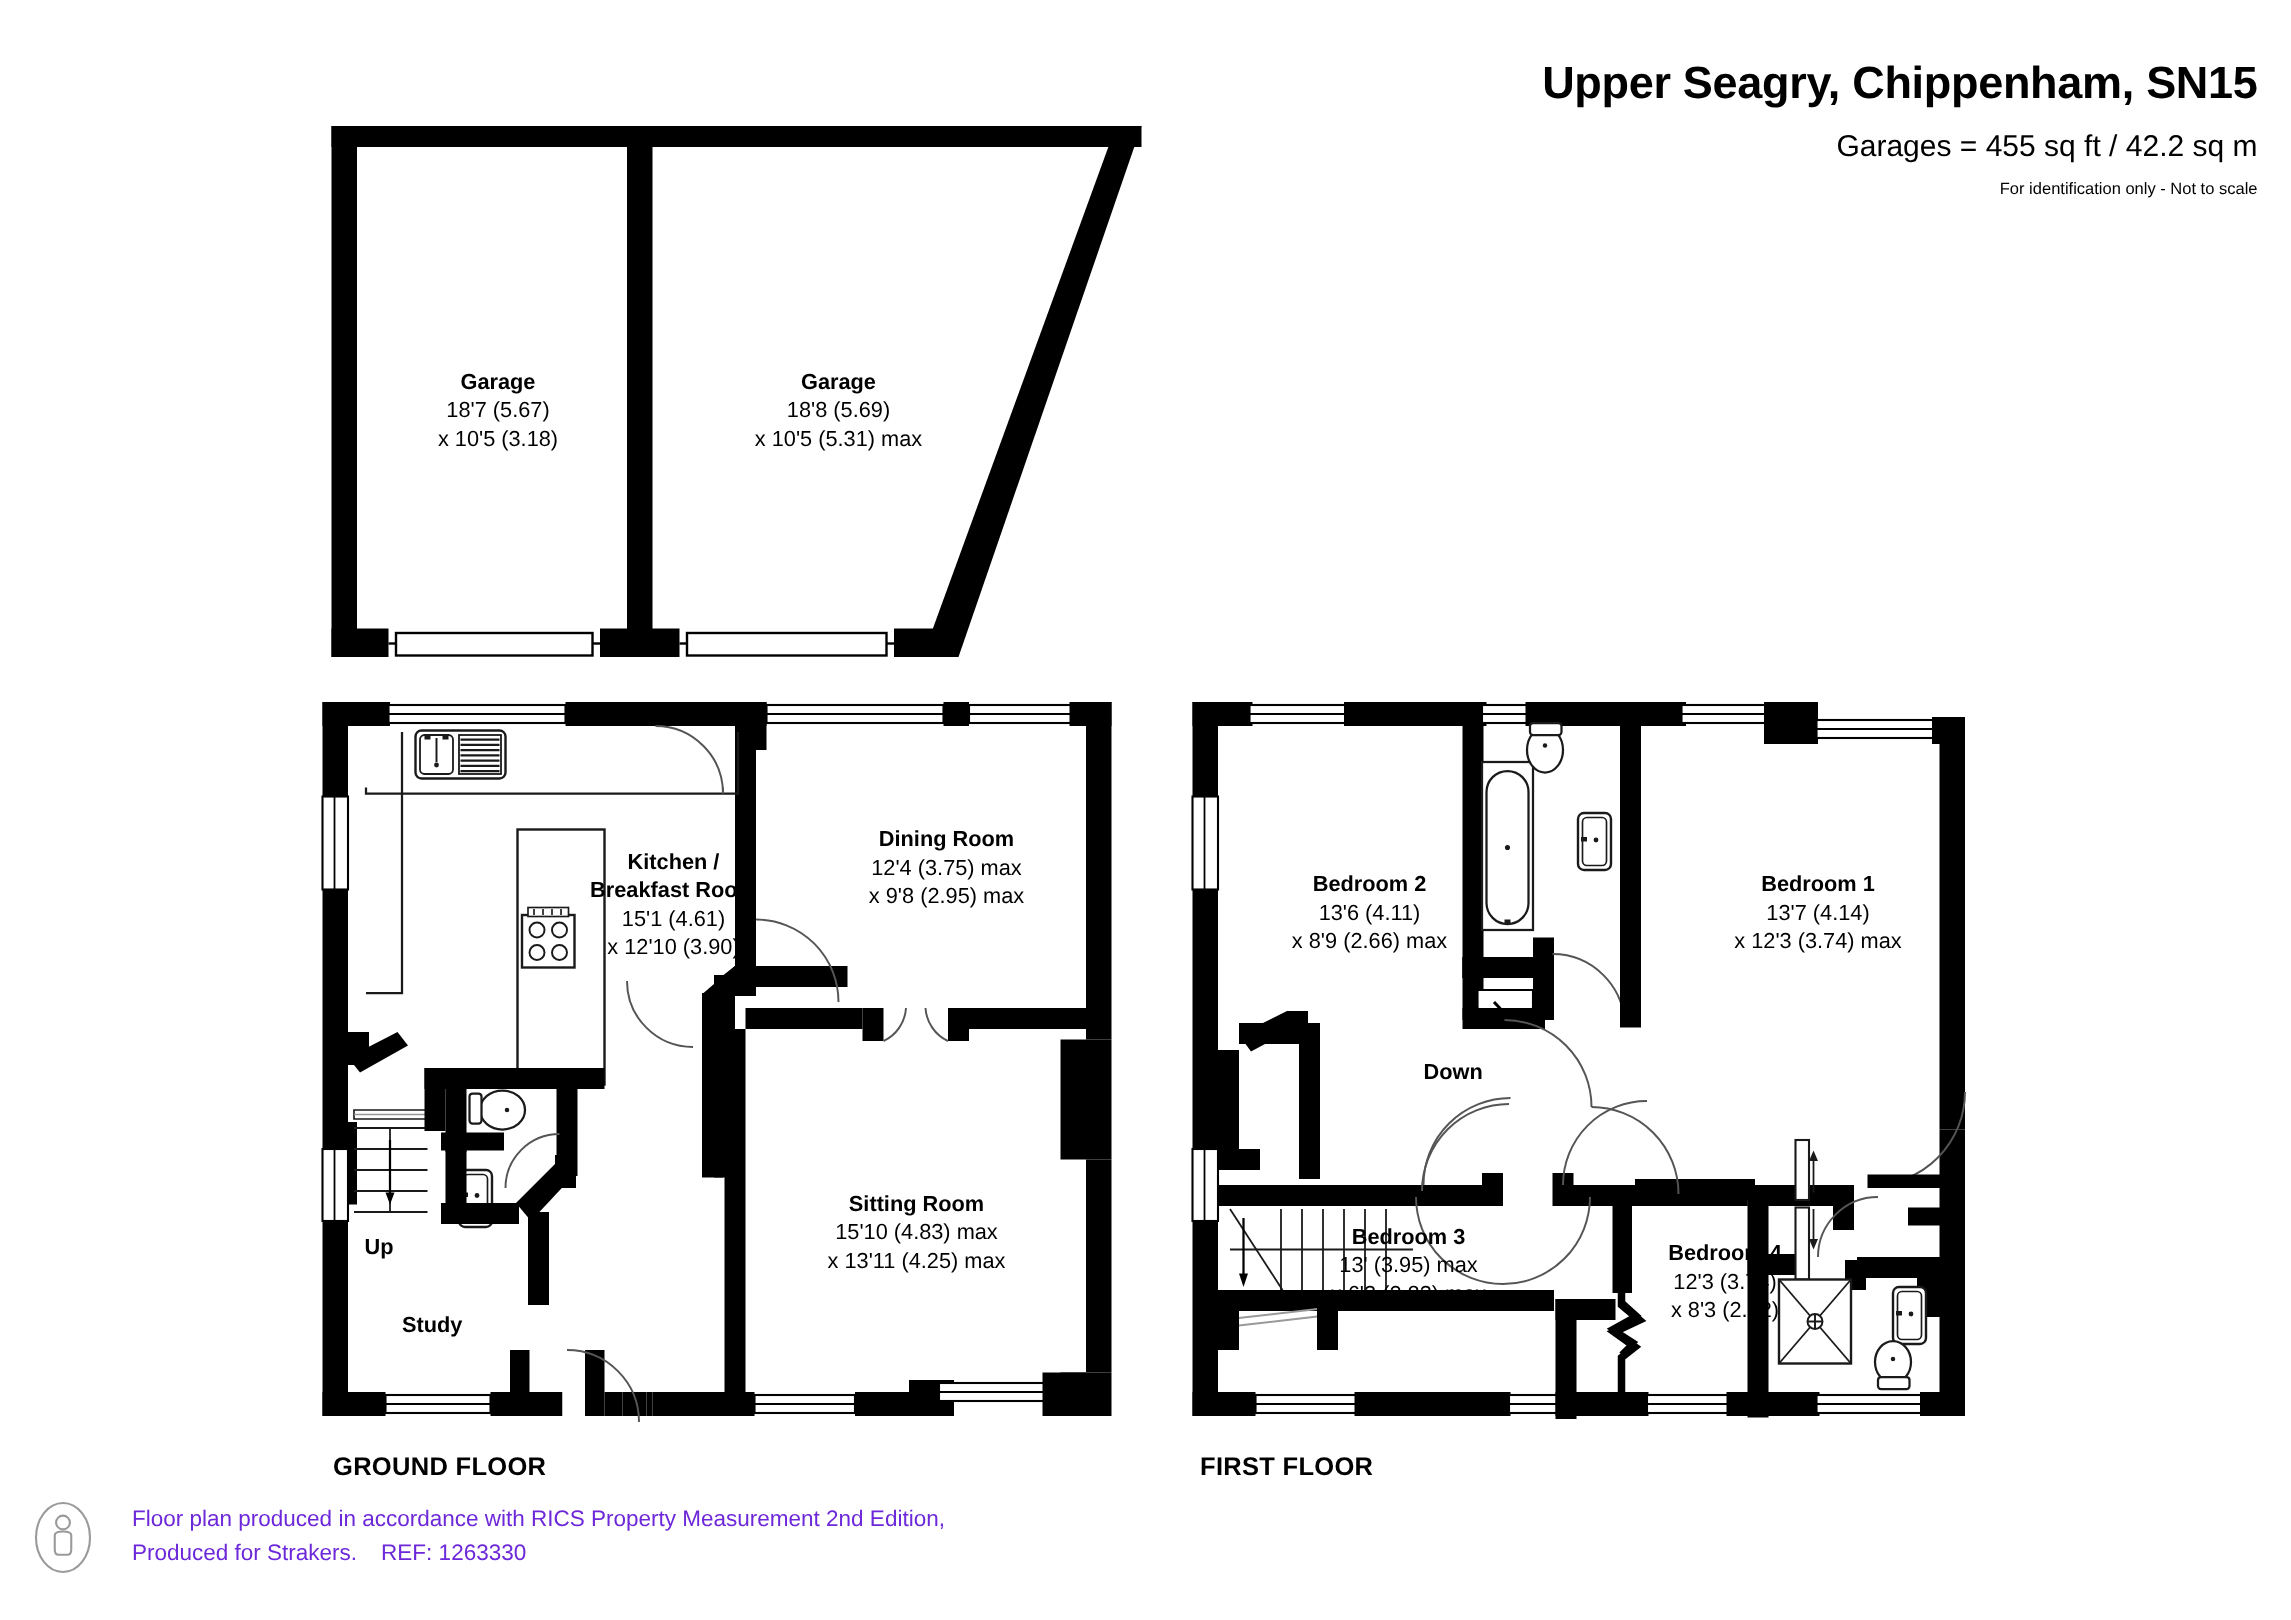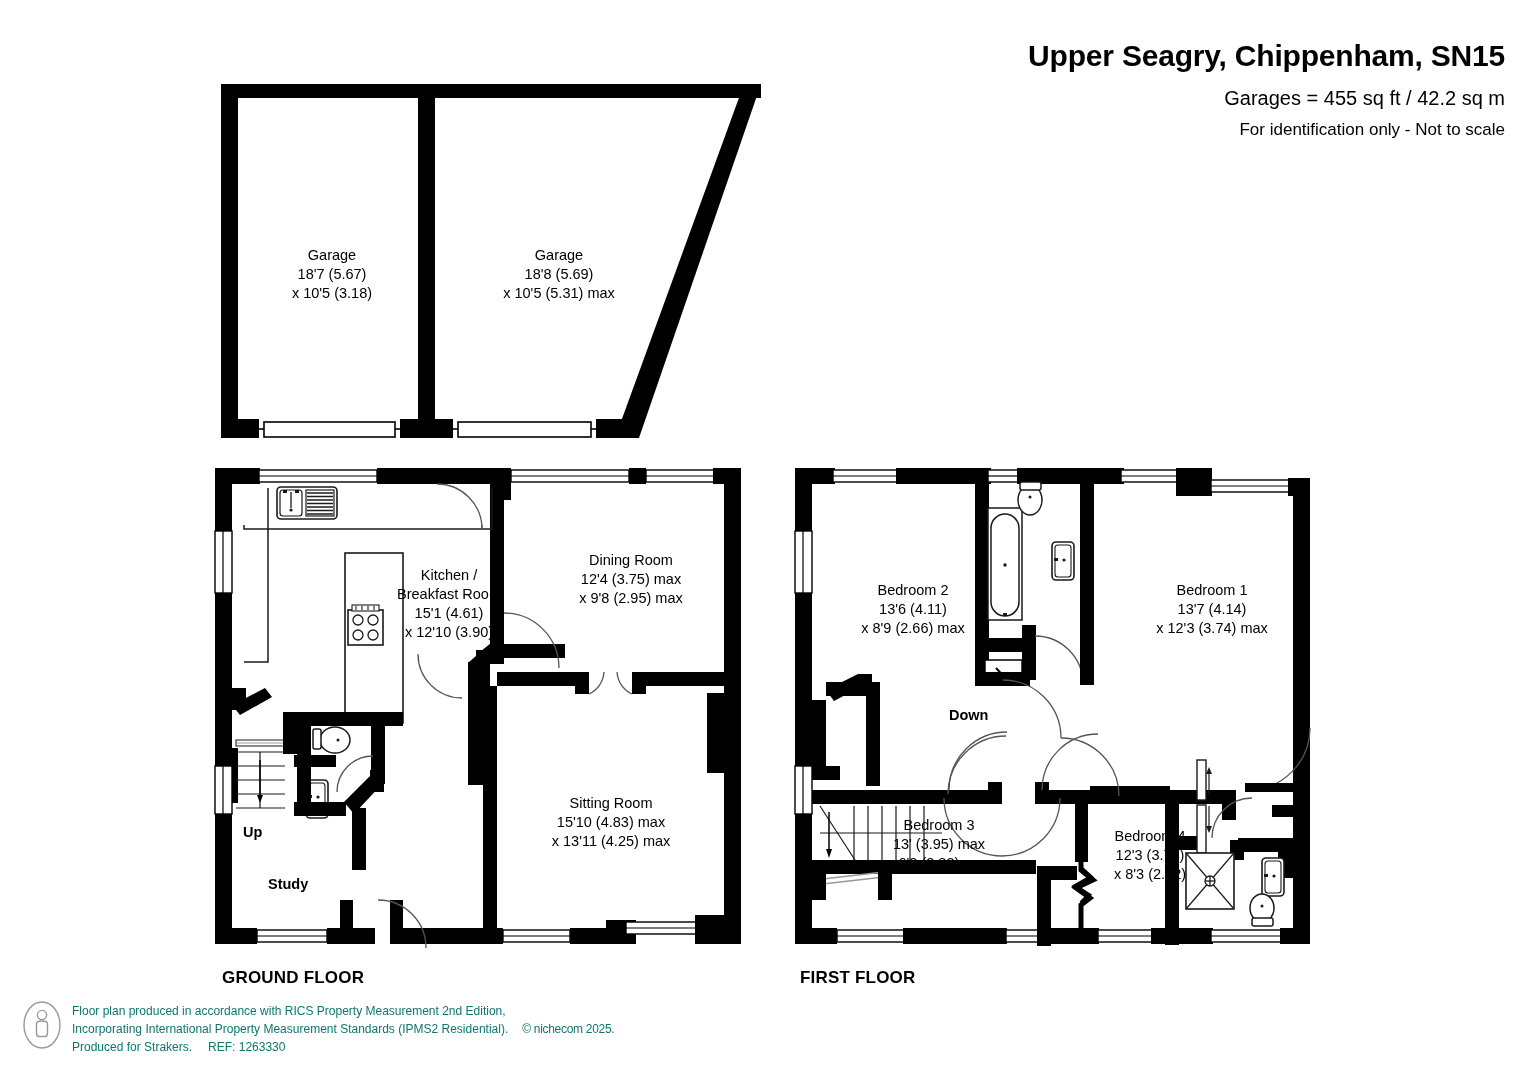--- a/index.html
+++ b/index.html
@@ -30,21 +30,21 @@
     letter-spacing: -0.2px;
     line-height: 1.15;
     margin-bottom: 10px;
   }
   .area-line {
     font-size: 20px;
     line-height: 1.45;
     font-weight: normal;
   }
   #disclaimer {
-    font-size: 17px;
+    font-size: 11px;
     margin-top: 7px;
   }
 
   
   #plan-canvas {
     position: absolute;
     left: 0; top: 0;
     width: 1527px; height: 1080px;
     pointer-events: none;
   }
@@ -61,21 +61,21 @@
 
   
   .room-label {
     position: absolute;
     text-align: center;
     font-size: 14.5px;
     line-height: 1.32;
     white-space: nowrap;
   }
   .room-label .rname {
-    font-weight: normal;
+    font-weight: bold;
     display: block;
   }
   .room-label .rdim { display: block; }
 
   
   .plan-note {
     position: absolute;
     font-size: 14.5px;
     font-weight: bold;
     white-space: nowrap;
@@ -88,24 +88,25 @@
     top: 1000px;
     display: flex;
     align-items: flex-start;
     gap: 10px;
   }
   #footer-logo {
     width: 40px; height: 50px;
     flex: 0 0 auto;
   }
   #footer-text {
-    font-size: 12px;
+    font-size: 15px;
     line-height: 1.50;
-    color: #0f766e;
+    color: #6d28d9;
     padding-top: 2px;
+    margin-left: 16px;
   }
   #footer-text .fline { display: block; white-space: nowrap; }
   .copy-mark { margin-left: 14px; }
   .niche-brand { letter-spacing: -0.3px; }
   .ref-gap { margin-left: 16px; }
 </style>
 </head>
 <body>
 
 <div id="header">
@@ -516,16 +517,15 @@
 <div class="floor-caption" id="caption-first">FIRST FLOOR</div>
 
 <div id="footer">
   <svg id="footer-logo" viewBox="0 0 40 50">
     <ellipse cx="20" cy="25" rx="18" ry="23" fill="none" stroke="#9a9a9a" stroke-width="1.4"></ellipse>
     <circle cx="20" cy="15" r="4.6" fill="none" stroke="#9a9a9a" stroke-width="1.4"></circle>
     <path d="M14.5 23.5 Q14.5 21 20 21 Q25.5 21 25.5 23.5 L25.5 33 Q25.5 36.5 23 36.5 L17 36.5 Q14.5 36.5 14.5 33 Z" fill="none" stroke="#9a9a9a" stroke-width="1.4"></path>
   </svg>
   <div id="footer-text">
     <span class="fline">Floor plan produced in accordance with RICS Property Measurement 2nd Edition,</span>
-    <span class="fline"><span>Incorporating International Property Measurement Standards (IPMS2 Residential).</span><span class="copy-mark niche-brand">© nichecom 2025.</span></span>
     <span class="fline"><span>Produced for Strakers.</span><span class="ref-gap">REF: 1263330</span></span>
   </div>
 </div>
 
 </body></html>

